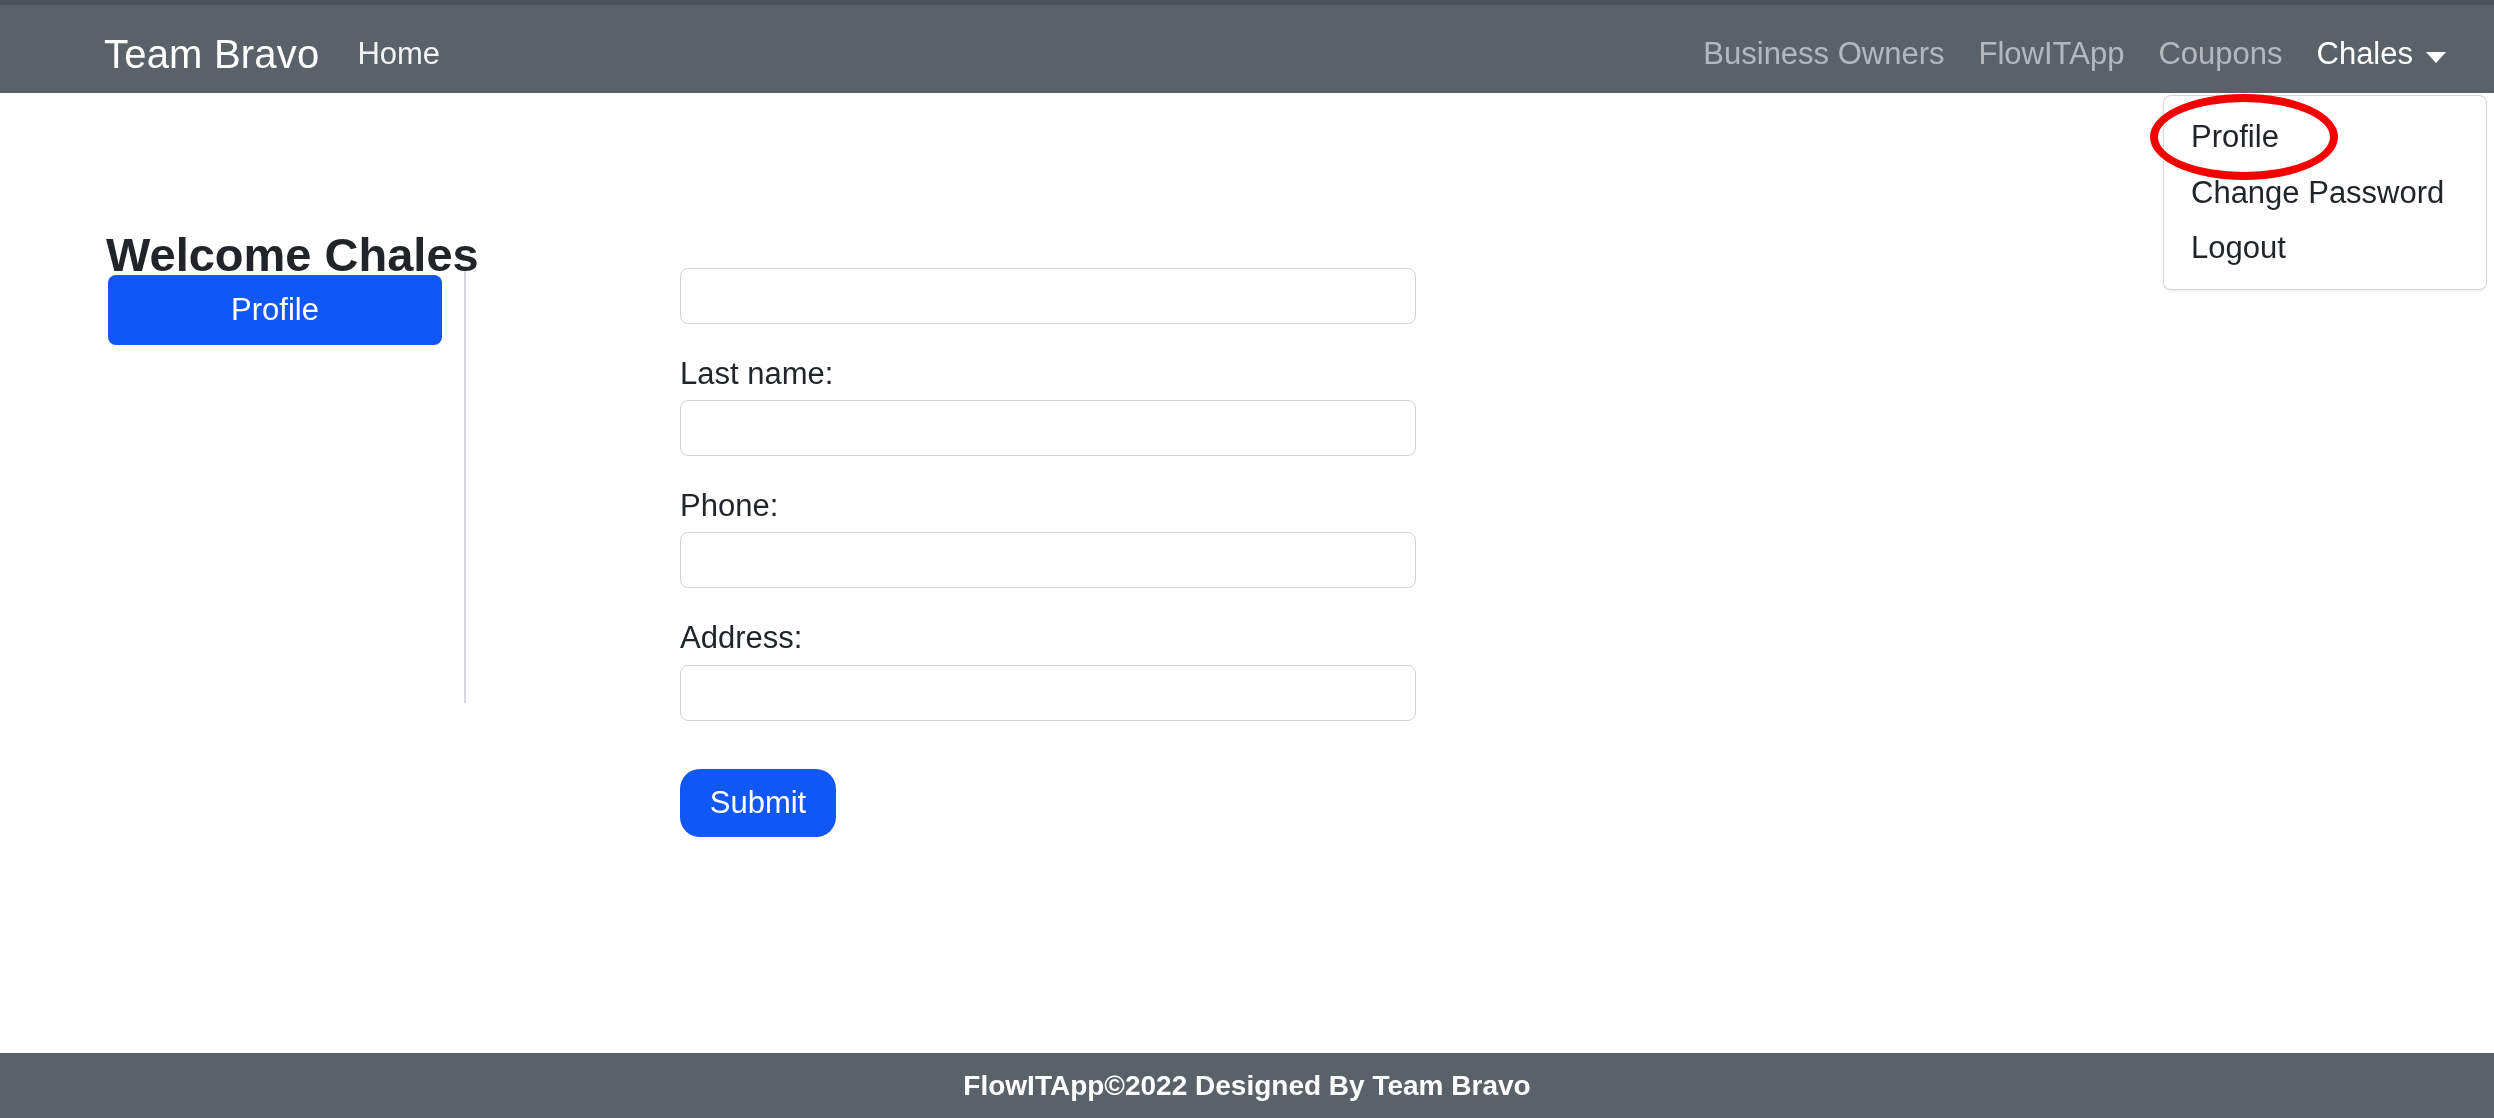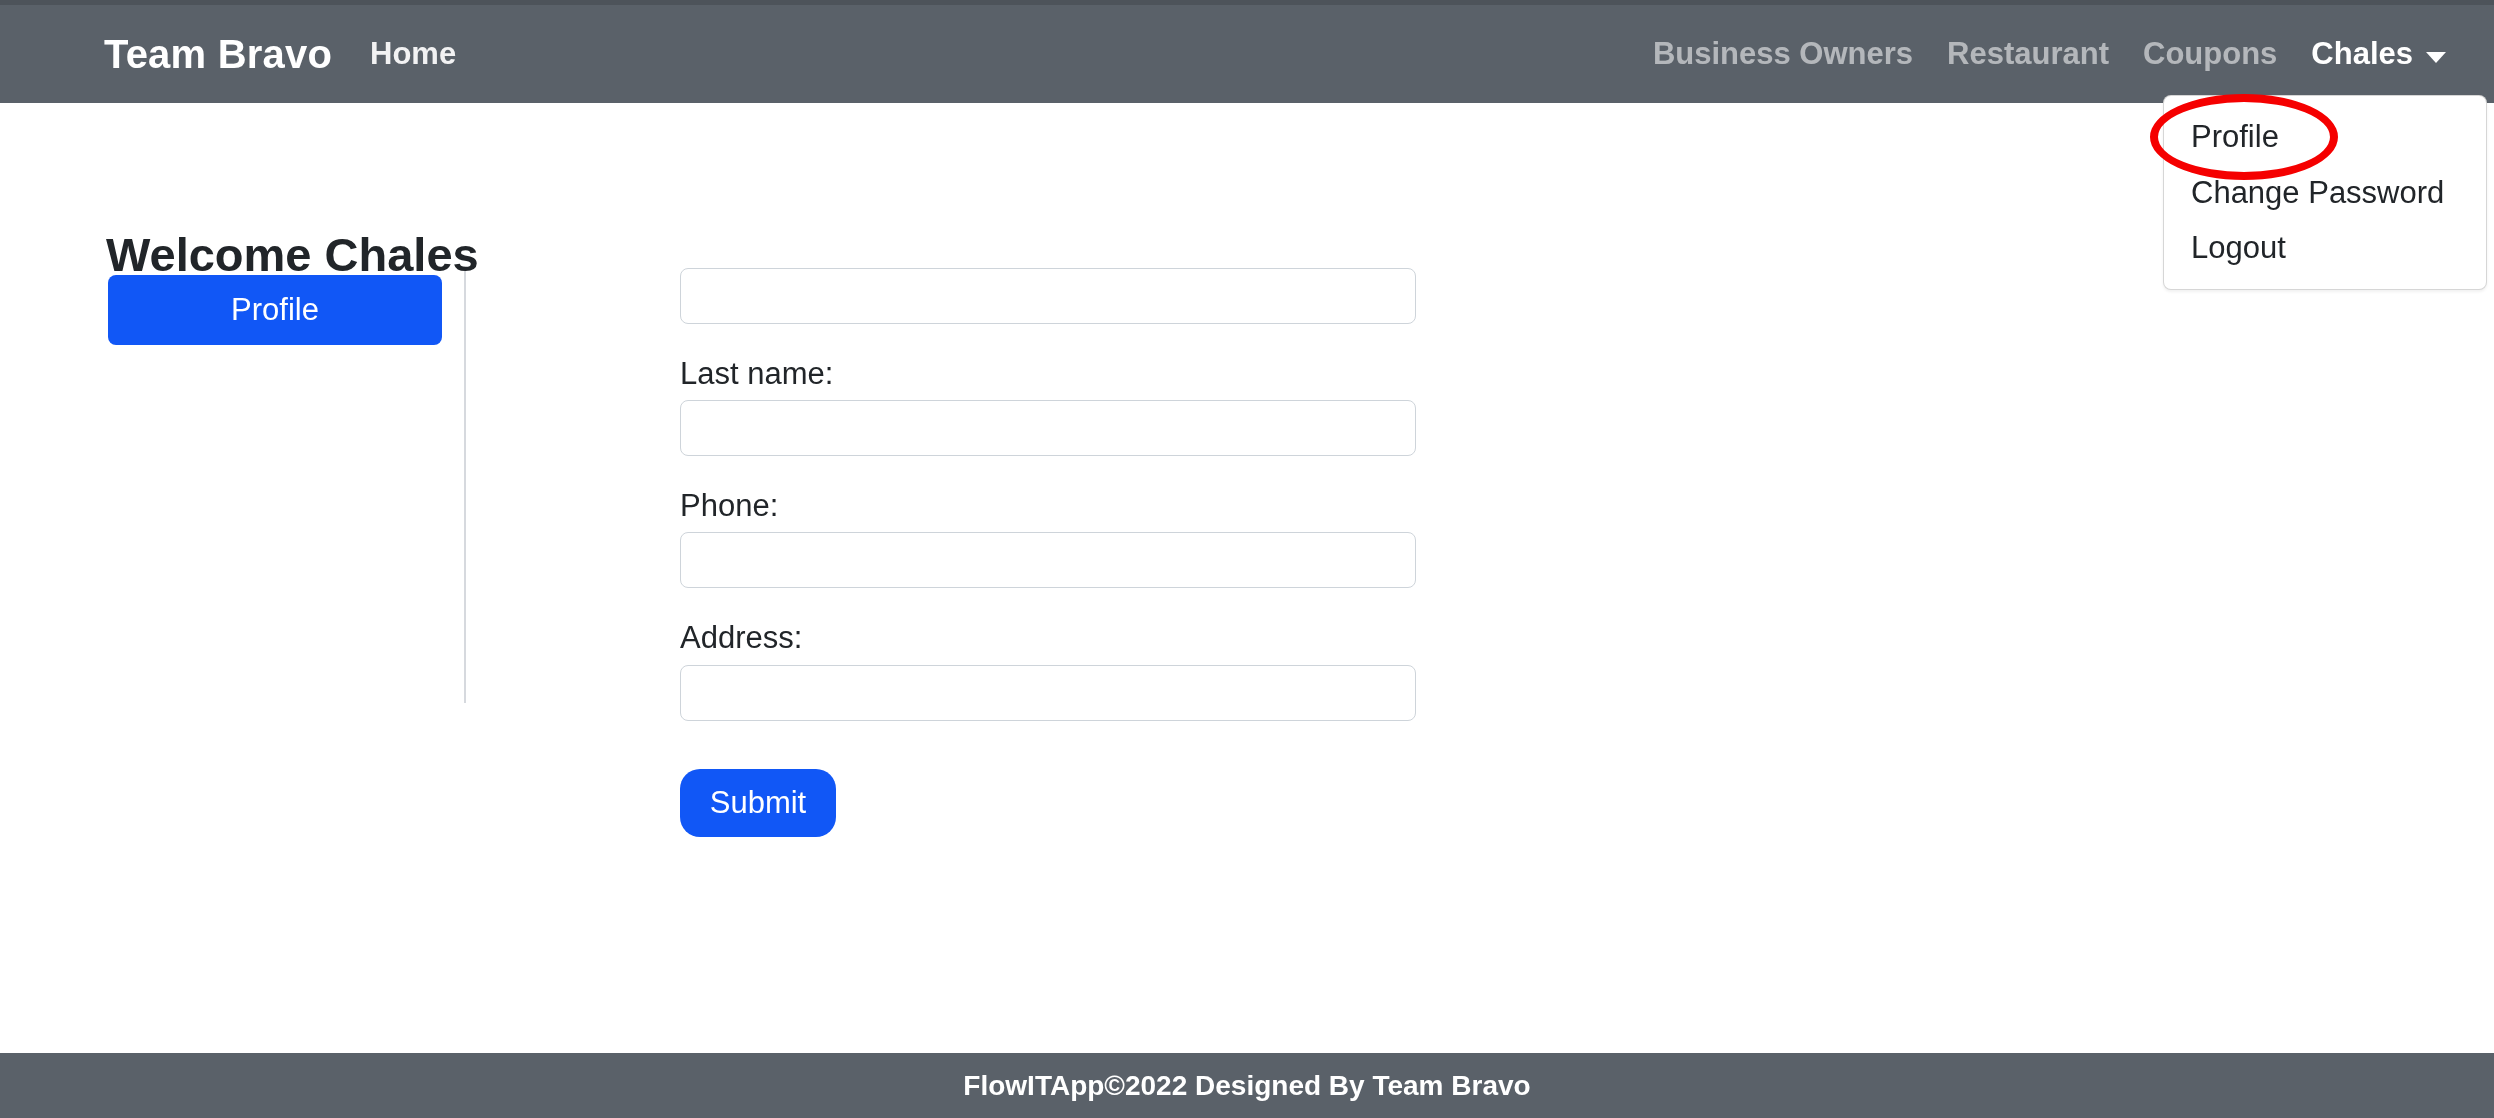--- a/index.html
+++ b/index.html
@@ -23,24 +23,23 @@
     width: 2494px;
     height: 5px;
     background: #4d535a;
   }
 
   
   .navbar {
     position: absolute;
     top: 5px; left: 0;
     width: 2494px;
-    height: 98px;
+    height: 88px;
     background: #5a6169;
     box-sizing: border-box;
-    font-weight: bold;
   }
   .nav-left {
     position: absolute;
     left: 104px;
     top: 0;
     height: 98px;
     display: flex;
     align-items: center;
     gap: 38px;
   }
@@ -234,21 +233,21 @@
 
 <div class="top-strip"></div>
 
 <div class="navbar">
   <div class="nav-left">
     <span class="brand">Team Bravo</span>
     <span class="nav-link home">Home</span>
   </div>
   <div class="nav-right">
     <span class="nav-link">Business Owners</span>
-    <span class="nav-link">Restaurant</span>
+    <span class="nav-link">FlowITApp</span>
     <span class="nav-link">Coupons</span>
     <span class="nav-user">
       <span>Chales</span>
       <span class="caret"></span>
     </span>
   </div>
 </div>
 
 <div class="dropdown">
   <div class="dropdown-item">Profile</div>

